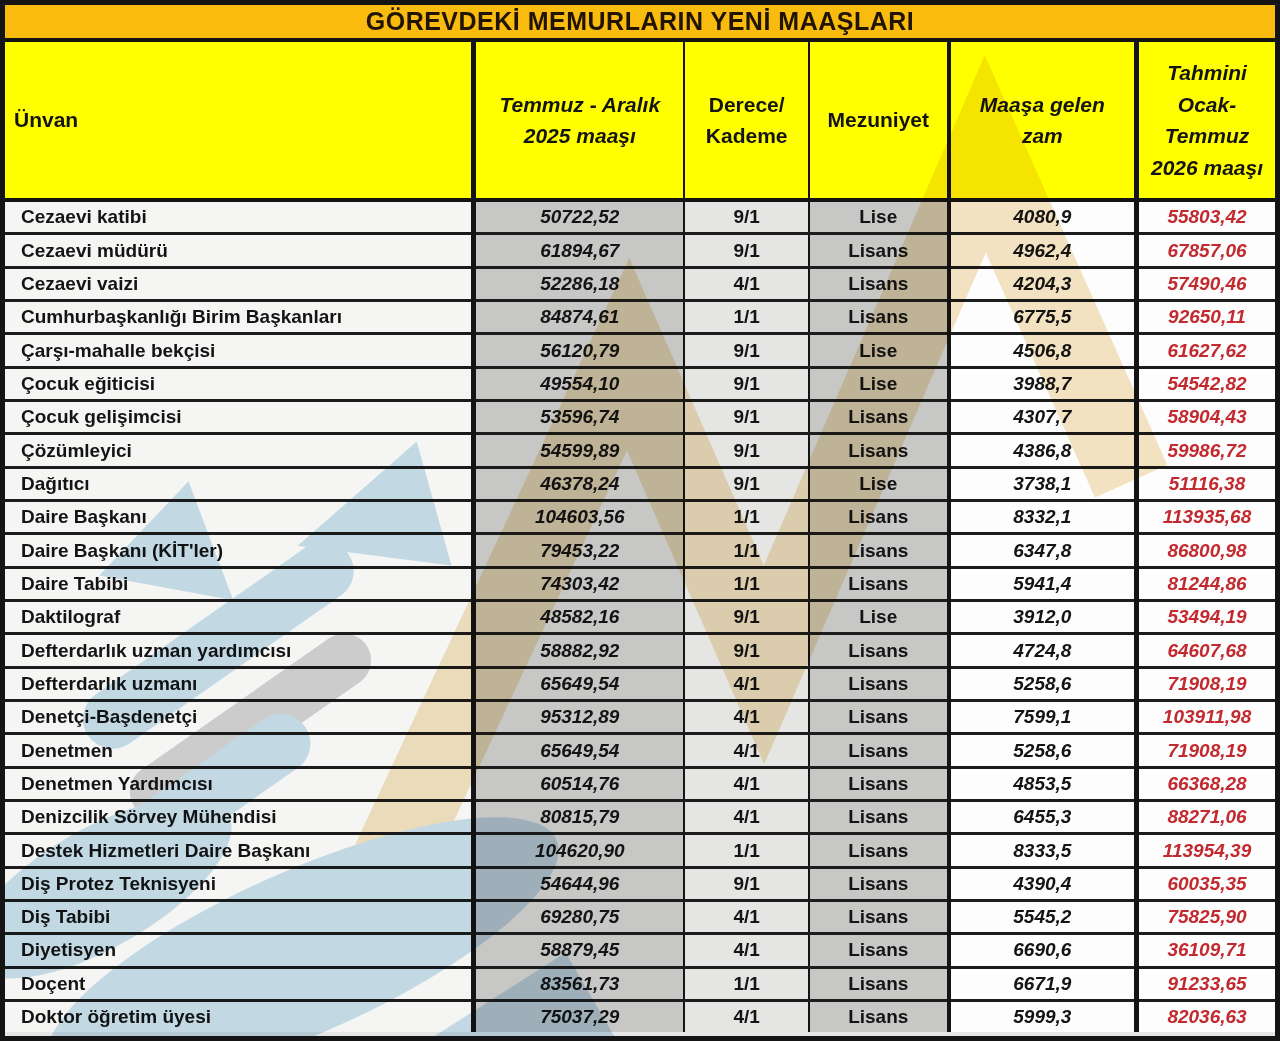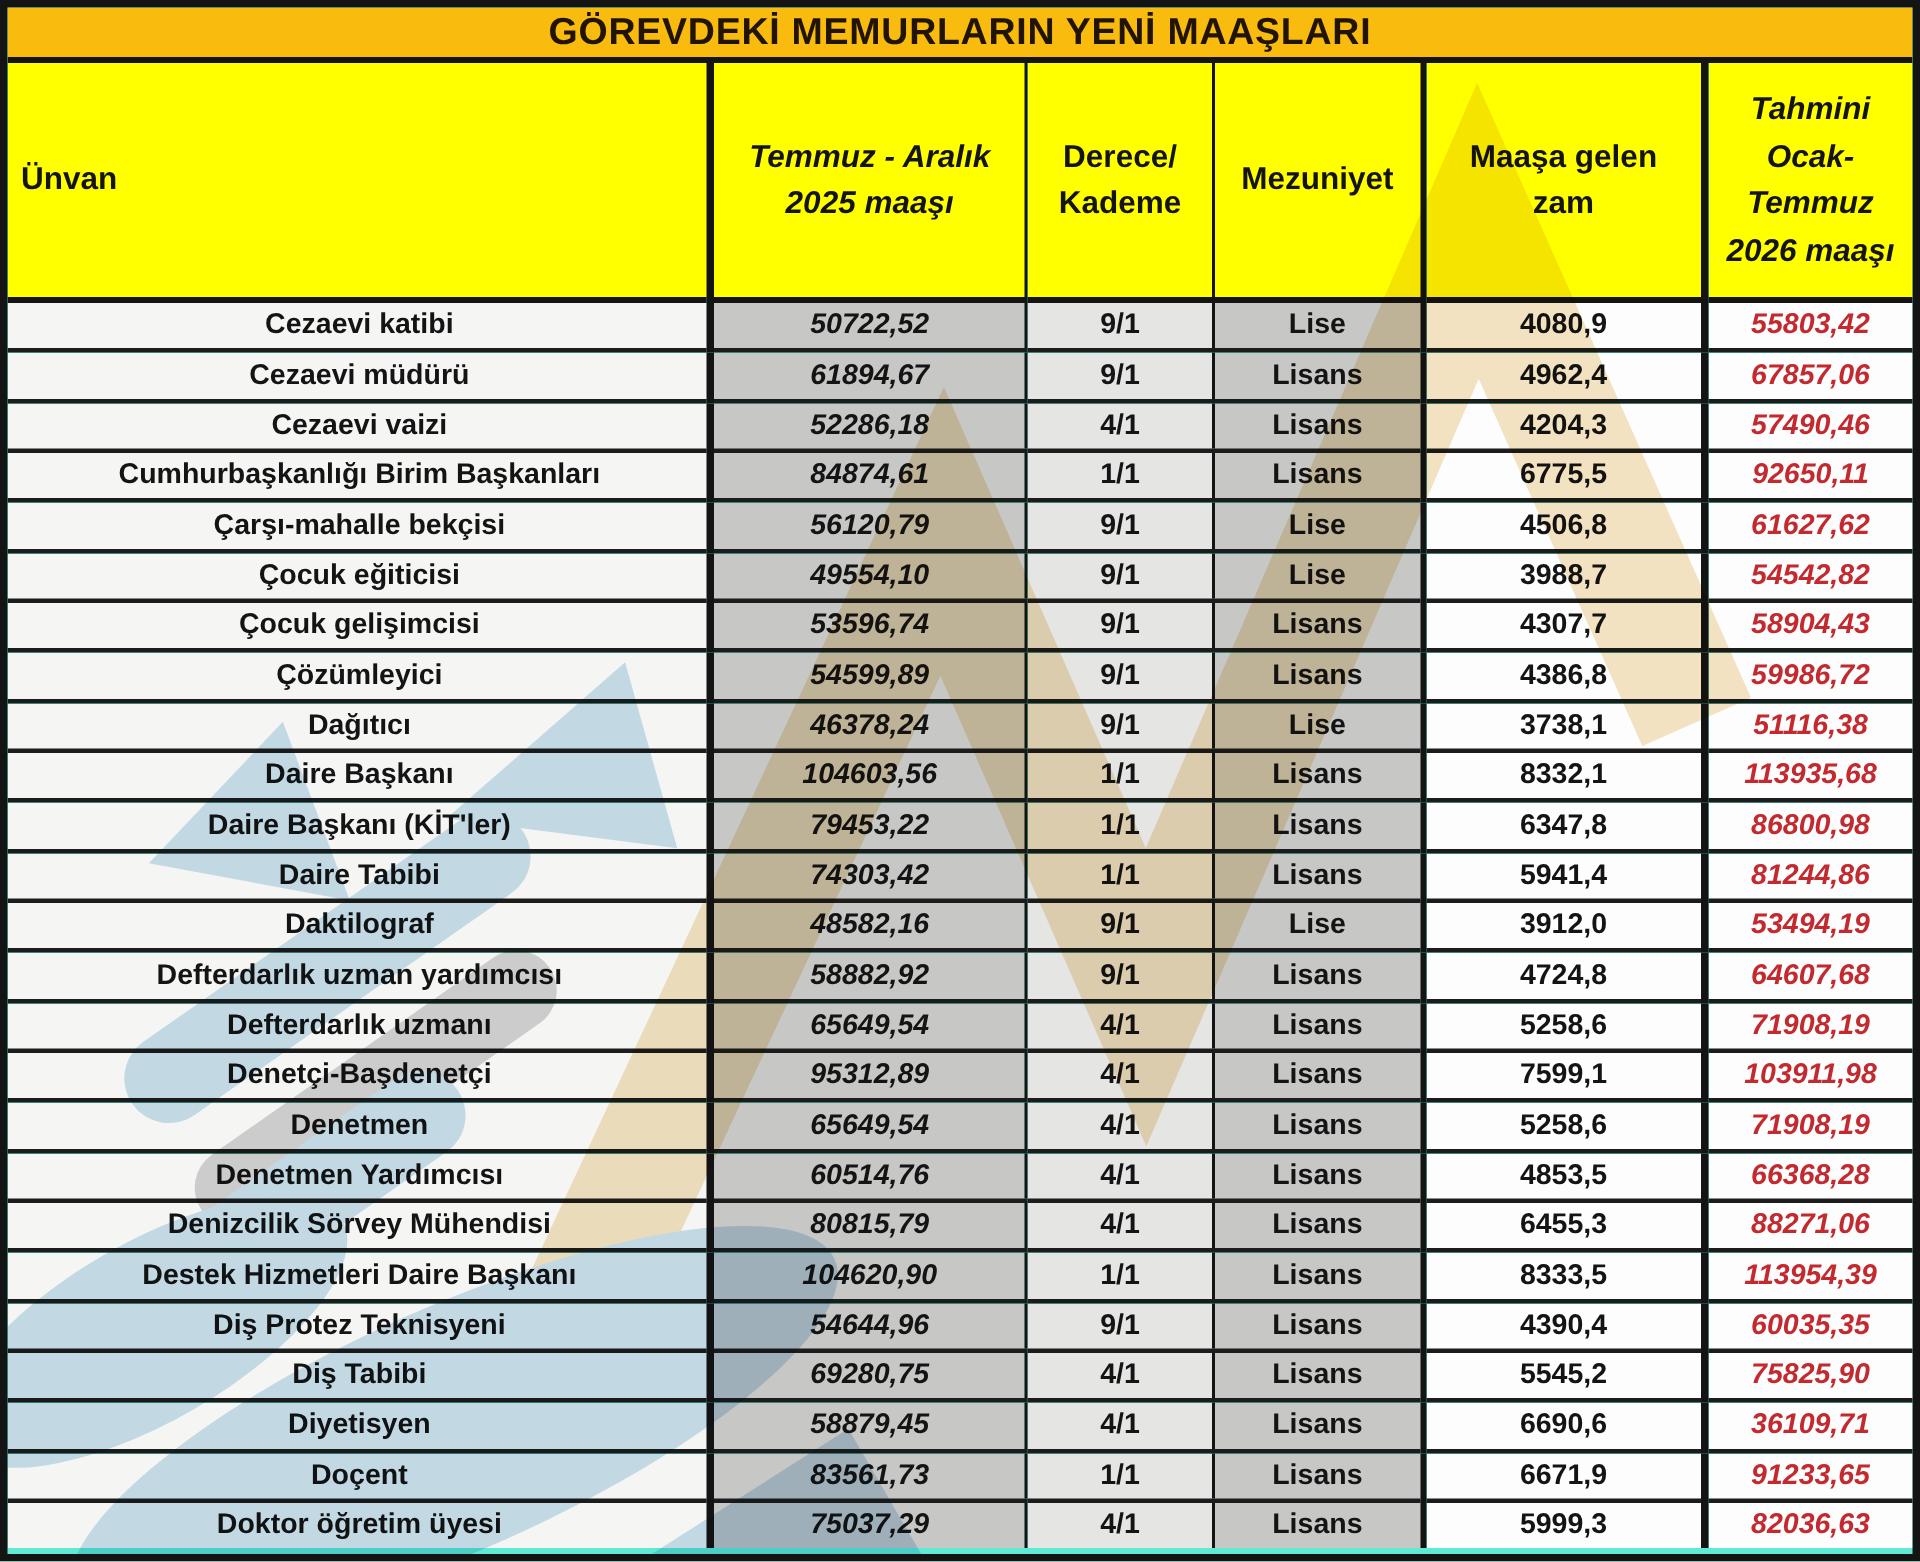--- a/index.html
+++ b/index.html
@@ -1,52 +1,52 @@
 <!DOCTYPE html>
 <html style="--titlebar: #F8BB0E; --header-bg: #FFFF00; --red: #C32A2F; --col-gray: #C7C7C6; --col-mid: #E5E5E4; --col-light0: #F5F5F4; --col-white: #FDFDFD; --watermark-tan: #EDD49E; --watermark-blue: #A9CFE4; --watermark-gray: #BBBBBB;"><head>
 <meta charset="utf-8">
 <style>
   html,body{margin:0;padding:0;background:#ffffff;}
   *{box-sizing:border-box;}
   .screen{
     width:1280px;height:1041px;position:relative;overflow:hidden;
     font-family:"Liberation Sans","DejaVu Sans",sans-serif;
-    border:5px solid #141414;background:#5eead4;
+    border:5px solid #141414;background:#e5e5e5;
   }
   .title-bar{
     height:37px;background:var(--titlebar,#F8BB0E);
     border-bottom:4px solid #141414;
     display:flex;align-items:center;justify-content:center;
     font-size:25px;font-weight:bold;color:#221402;letter-spacing:.5px;
   }
   table.salary{
     width:100%;height:calc(100% - 41px);
     border-collapse:collapse;table-layout:fixed;
   }
   th,td{
     border-left:2px solid #141414;
     font-weight:bold;color:#141414;
     overflow:hidden;white-space:nowrap;
   }
   th:first-child,td:first-child{border-left:none;}
   th:nth-child(2),td:nth-child(2){border-left-width:5px;font-style:italic;}
-  th:nth-child(5),td:nth-child(5){border-left-width:4px;}
+  th:nth-child(5),td:nth-child(5){border-left-width:4px;font-style:italic;}
   th:nth-child(6),td:nth-child(6){border-left-width:5px;font-style:italic;}
   thead th{
     height:158px;background:var(--header-bg,#FFFF00);
     border-bottom:4px solid #141414;
     font-size:21px;line-height:1.5;text-align:center;vertical-align:middle;
     white-space:pre-line;
   }
   thead th.h-left{text-align:left;padding-left:9px;}
   tbody td{
     font-size:19px;text-align:center;vertical-align:middle;
     border-top:3px solid #1c1c1c;
   }
-  tbody td.c0{text-align:center;padding-left:4px;background:var(--col-light0,#F5F5F4);}
+  tbody td.c0{text-align:left;padding-left:16px;background:var(--col-light0,#F5F5F4);}
   tbody td.c1{background:var(--col-gray,#C7C7C6);}
   tbody td.c2{background:var(--col-mid,#E5E5E4);}
   tbody td.c3{background:var(--col-gray,#C7C7C6);}
   tbody td.c4{background:var(--col-white,#FDFDFD);}
   tbody td.c5{background:var(--col-white,#FDFDFD);color:var(--red,#C32A2F);}
   .watermark{
     position:absolute;inset:0;z-index:5;pointer-events:none;
     mix-blend-mode:multiply;opacity:.62;
   }
 </style>

